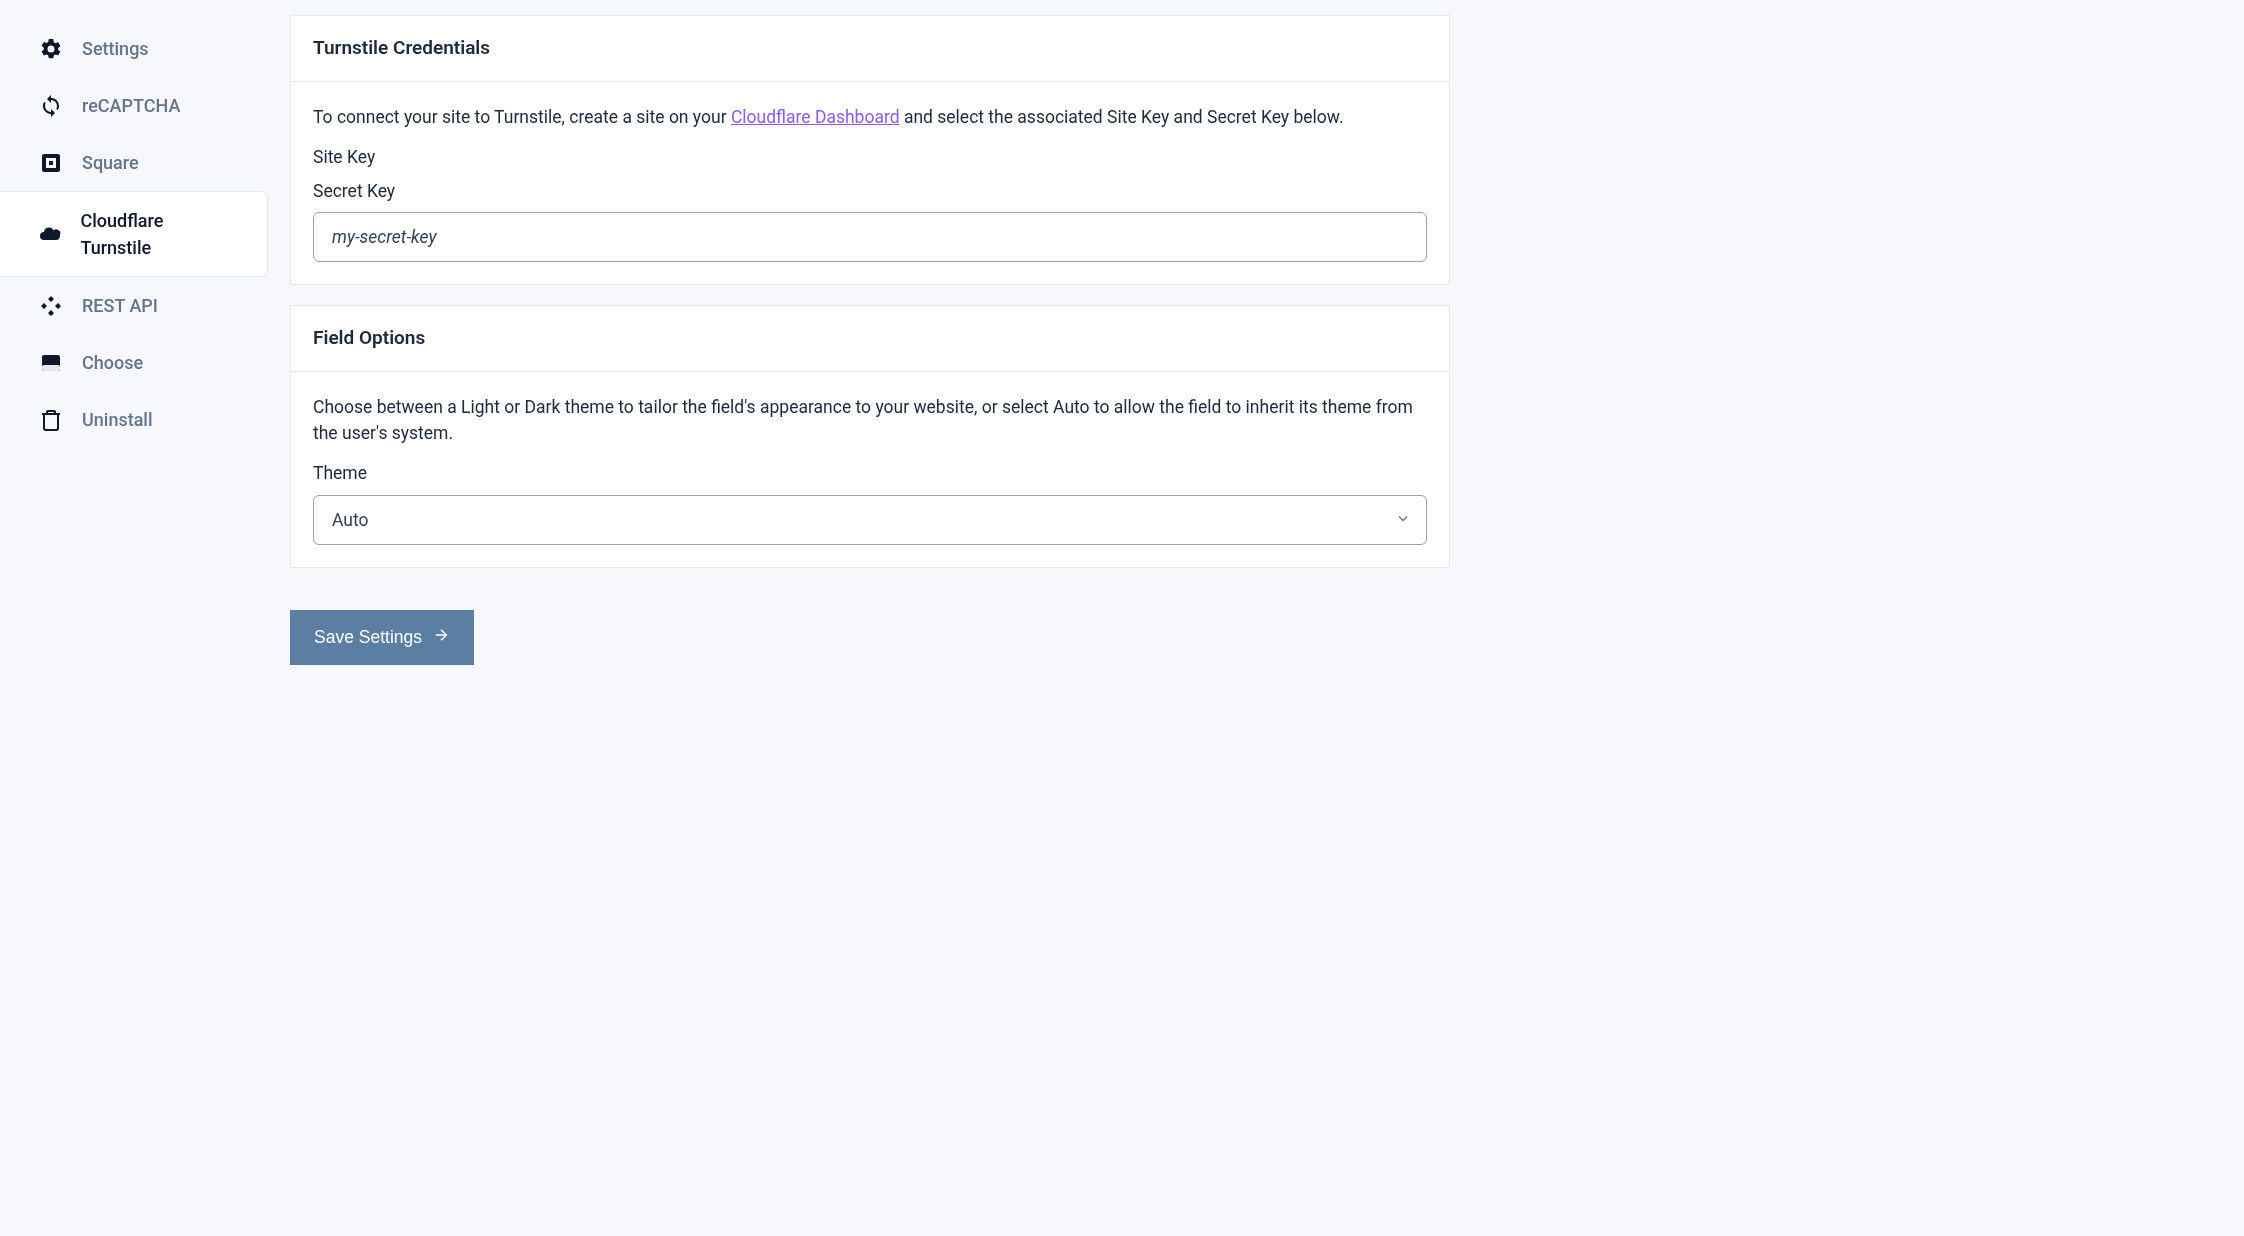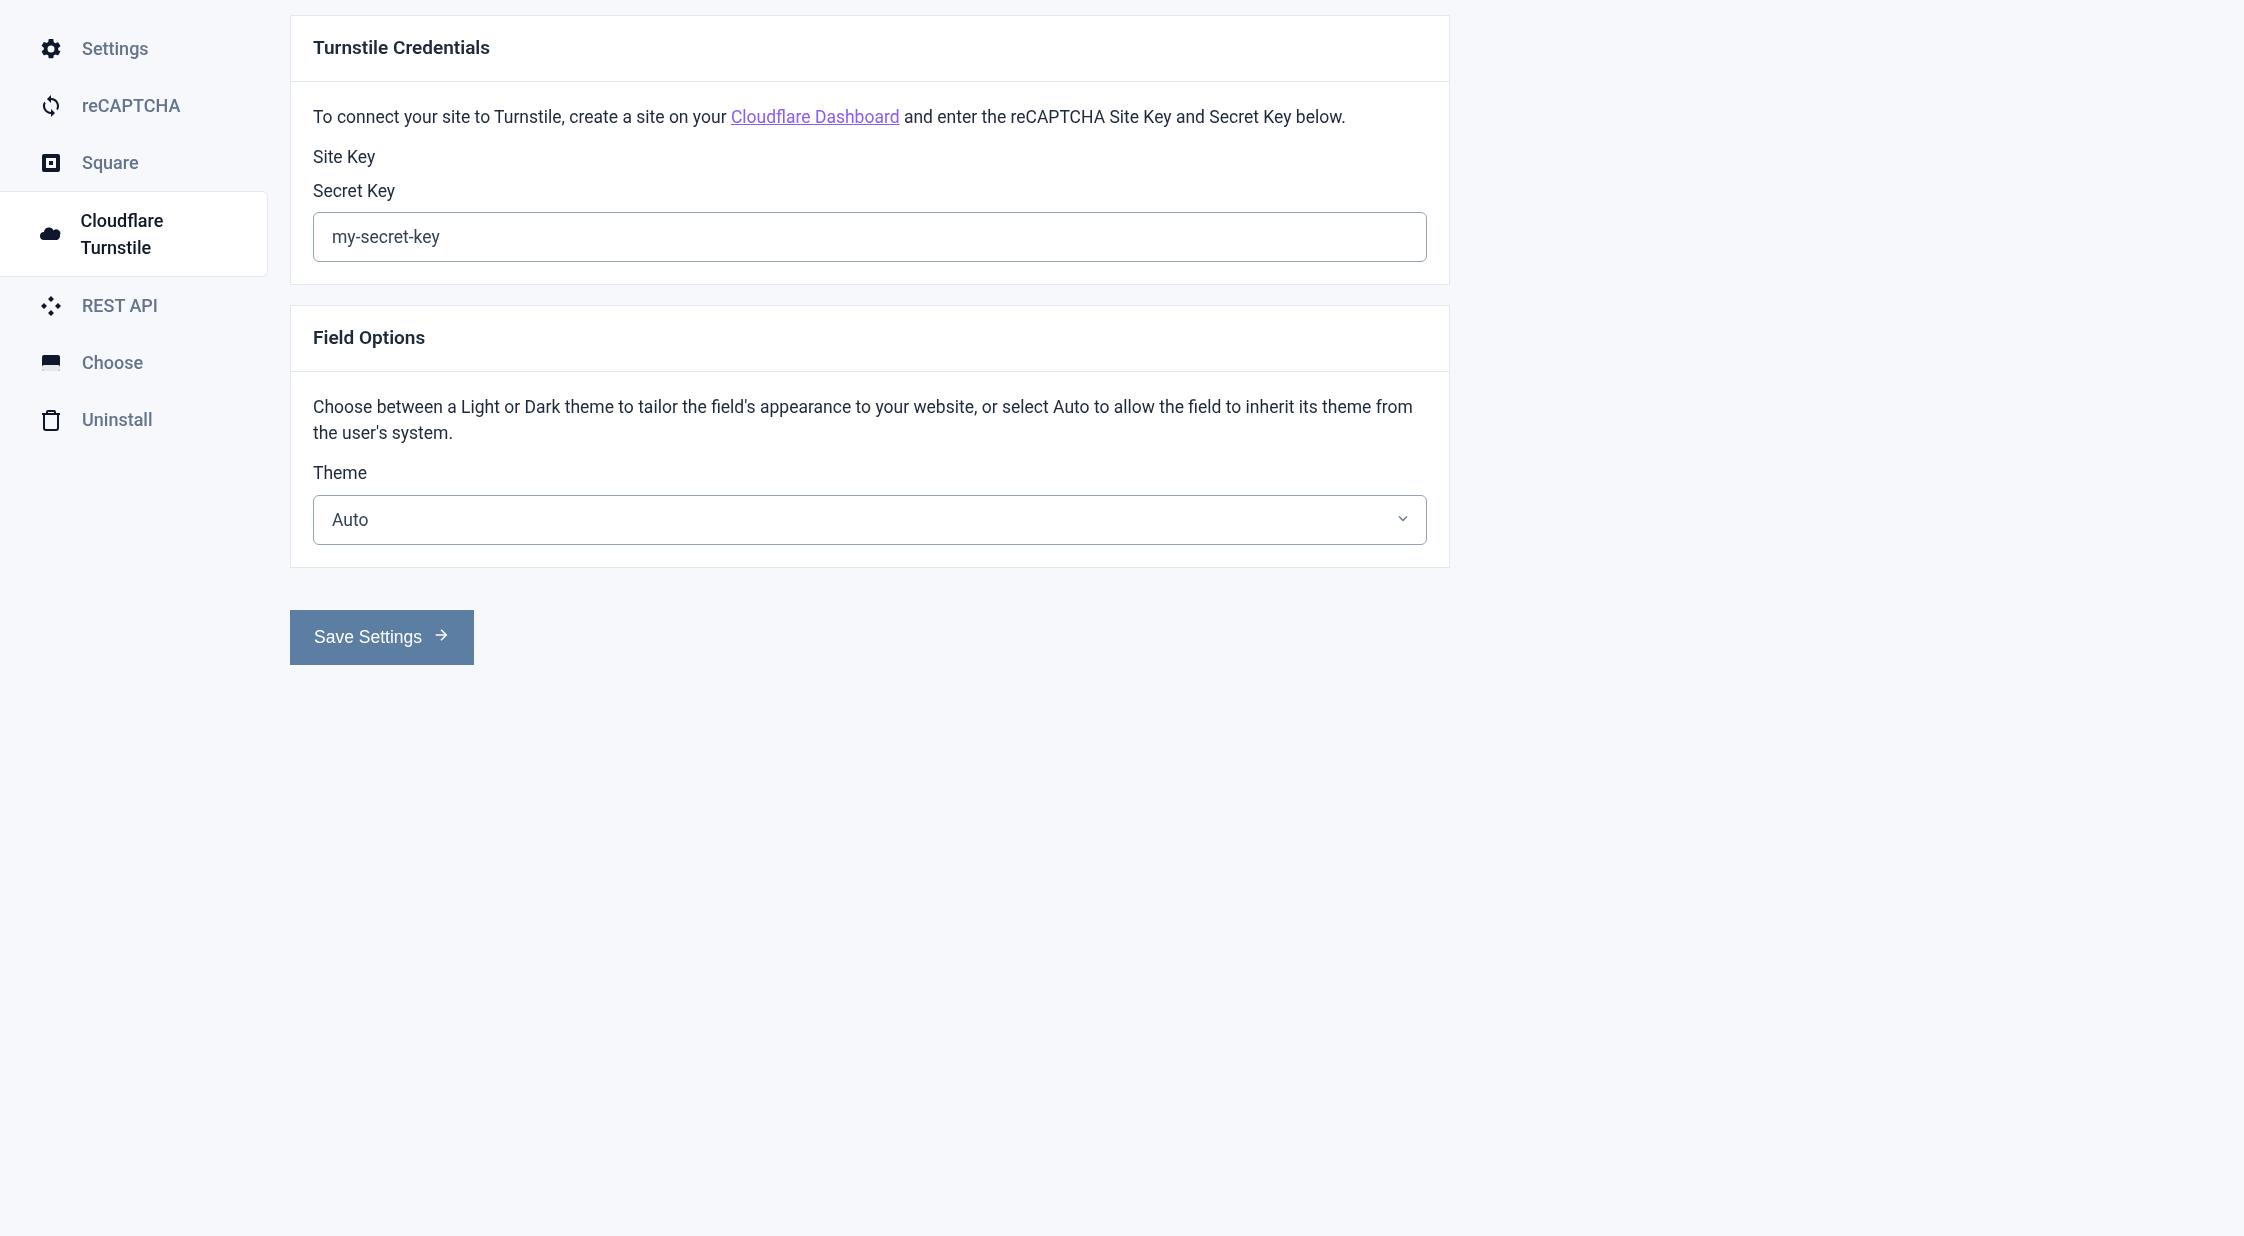--- a/index.html
+++ b/index.html
@@ -84,21 +84,21 @@
     width: 100%;
     padding: 14px 18px;
     border: 1px solid #94a3b8;
     border-radius: 6px;
     font-size: 17.5px;
     color: #334155;
     background: #fff;
     margin-bottom: 22px;
     font-family: inherit;
   }
-  .text-input:last-child { margin-bottom: 0; }
+  .text-input:last-child { margin-bottom: 0; font-style: italic; }
   .select-wrap {
     position: relative;
     width: 100%;
   }
   .select-input {
     width: 100%;
     padding: 14px 40px 14px 18px;
     border: 1px solid #94a3b8;
     border-radius: 6px;
     font-size: 17.5px;
@@ -203,21 +203,21 @@
     </div>
 
   </nav>
 
   <main class="main">
 
     <section class="card">
       <div class="card-header">Turnstile Credentials</div>
       <div class="card-body">
         <p class="desc">
-          <span>To connect your site to Turnstile, create a site on your </span><a href="#">Cloudflare Dashboard</a><span> and enter the reCAPTCHA Site Key and Secret Key below.</span>
+          <span>To connect your site to Turnstile, create a site on your </span><a href="#">Cloudflare Dashboard</a><span> and select the associated Site Key and Secret Key below.</span>
         </p>
 
         <label class="form-label">Site Key</label>
 
         <label class="form-label">Secret Key</label>
         <input type="text" class="text-input" style="margin-bottom: 0px;" value="my-secret-key">
       </div>
     </section>
 
     <section class="card">

